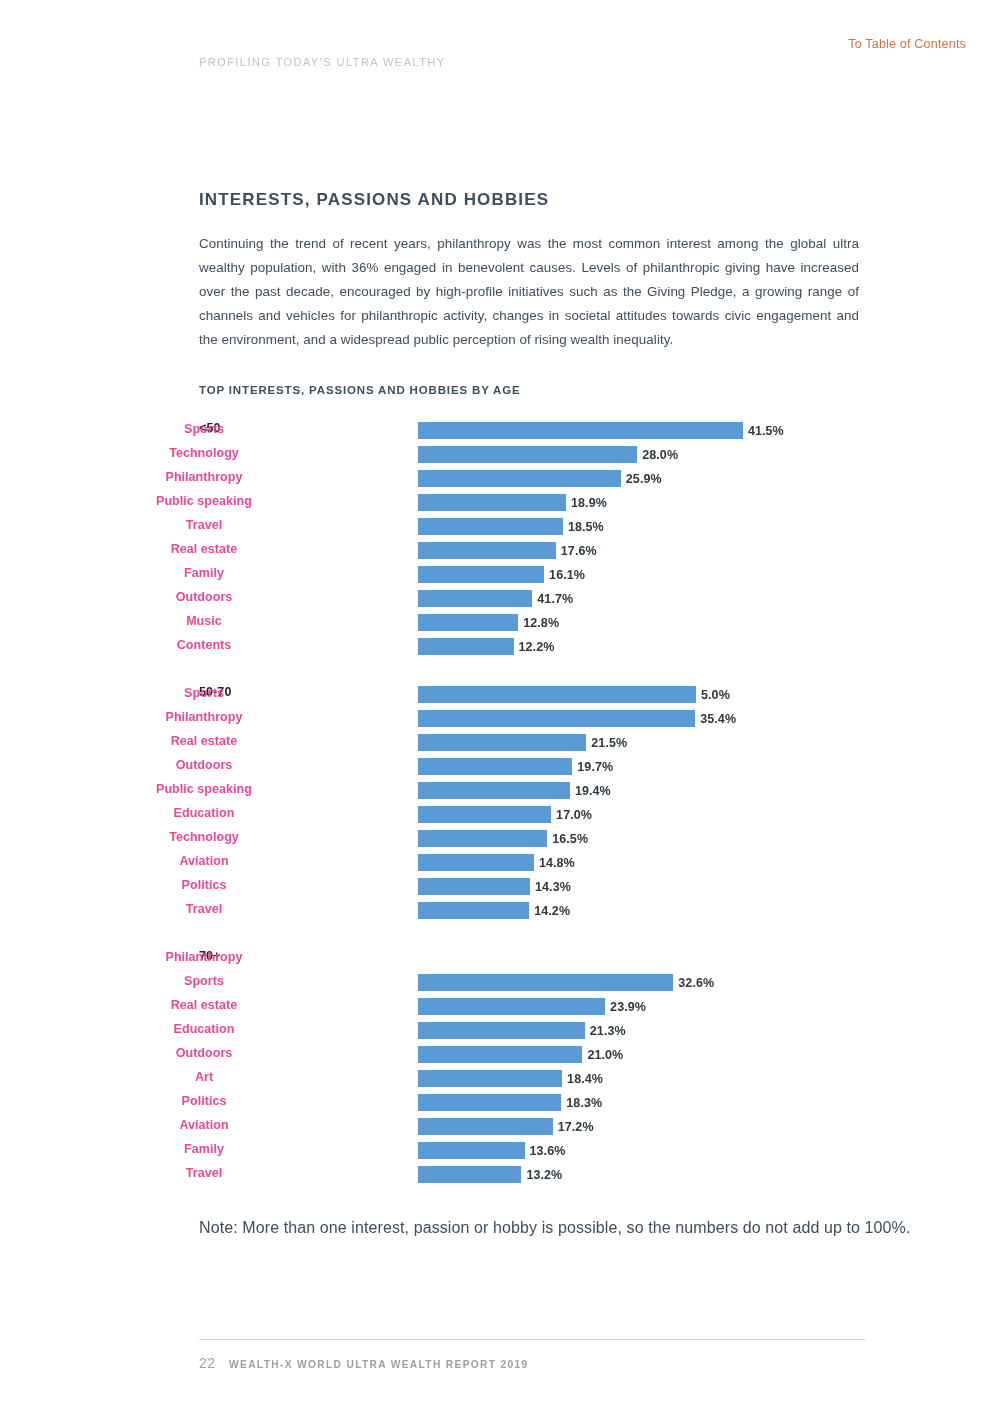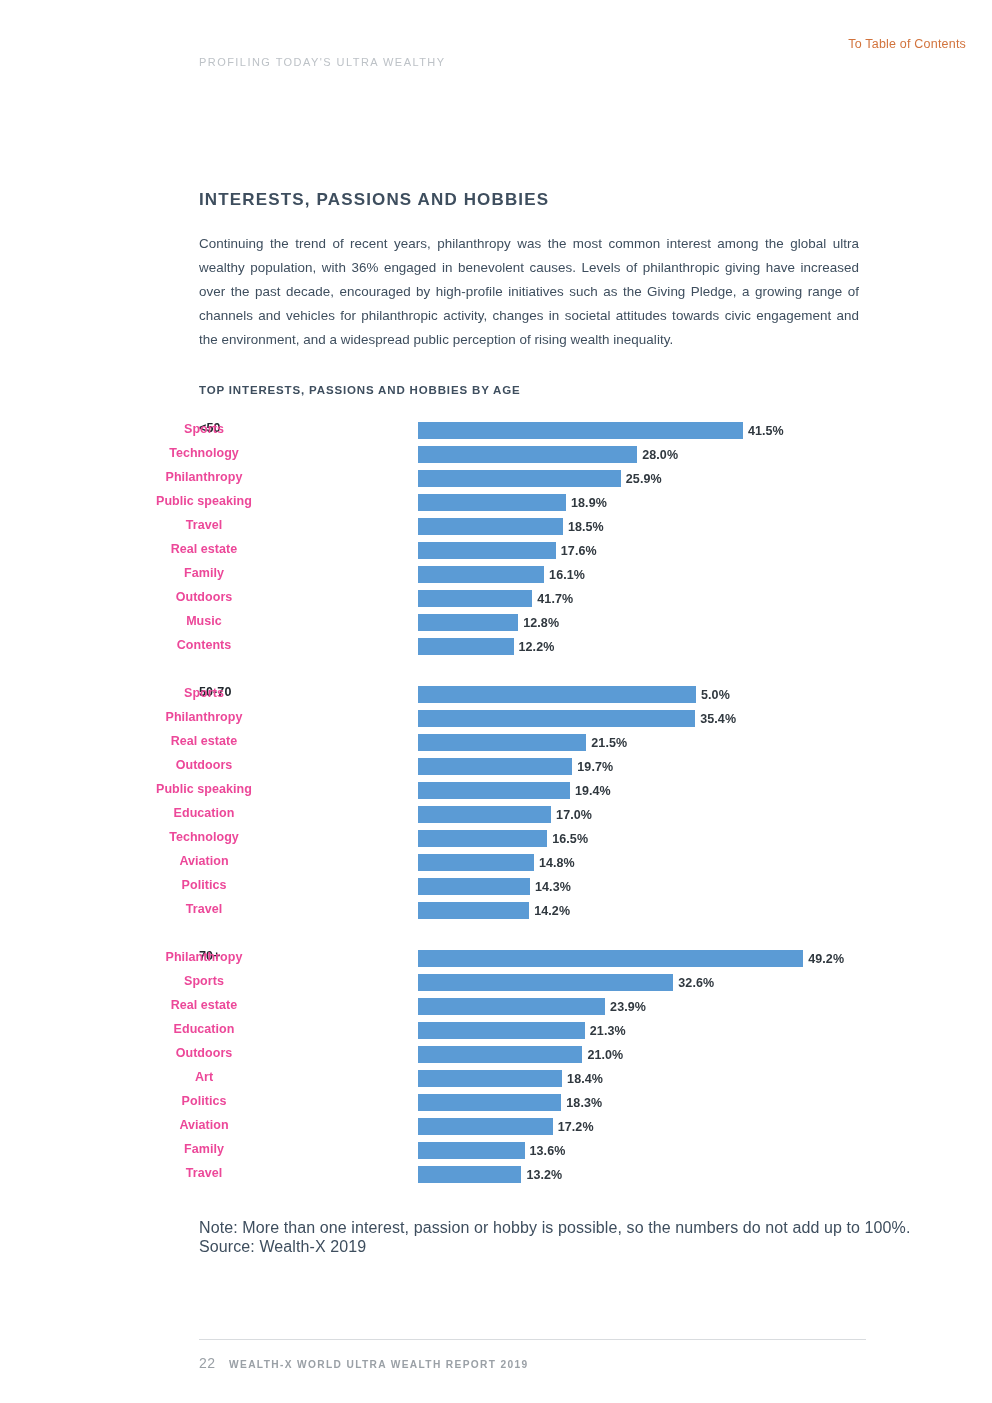--- a/index.html
+++ b/index.html
@@ -280,21 +280,20 @@
         </div>
         <div class="row">
           <div class="row-label">Travel</div>
           <div class="bar-wrap"><span class="bar" style="width: 111.2px; background: rgb(91, 155, 213);"></span><span class="bar-value">14.2%</span></div>
         </div>
       </div>
       <div class="group">
         <div class="group-label">70+</div>
         <div class="row">
           <div class="row-label">Philanthropy</div>
-          <div class="bar-wrap"><span class="bar" style="width: 385.2px; background: rgb(91, 155, 213);"></span><span class="bar-value">49.2%</span></div>
         </div>
         <div class="row">
           <div class="row-label">Sports</div>
           <div class="bar-wrap"><span class="bar" style="width: 255.3px; background: rgb(91, 155, 213);"></span><span class="bar-value">32.6%</span></div>
         </div>
         <div class="row">
           <div class="row-label">Real estate</div>
           <div class="bar-wrap"><span class="bar" style="width: 187.1px; background: rgb(91, 155, 213);"></span><span class="bar-value">23.9%</span></div>
         </div>
         <div class="row">
@@ -323,21 +322,20 @@
         </div>
         <div class="row">
           <div class="row-label">Travel</div>
           <div class="bar-wrap"><span class="bar" style="width: 103.4px; background: rgb(91, 155, 213);"></span><span class="bar-value">13.2%</span></div>
         </div>
       </div>
     </div>
 
   <div class="notes">
     <div>Note: More than one interest, passion or hobby is possible, so the numbers do not add up to 100%.</div>
-    <div>Source: Wealth-X 2019</div>
   </div>
 
   <div class="footer-rule"></div>
   <div class="footer">
     <span class="footer-page">22</span>
     <span class="footer-text">WEALTH-X WORLD ULTRA WEALTH REPORT 2019</span>
   </div>
 
 </div>
 

